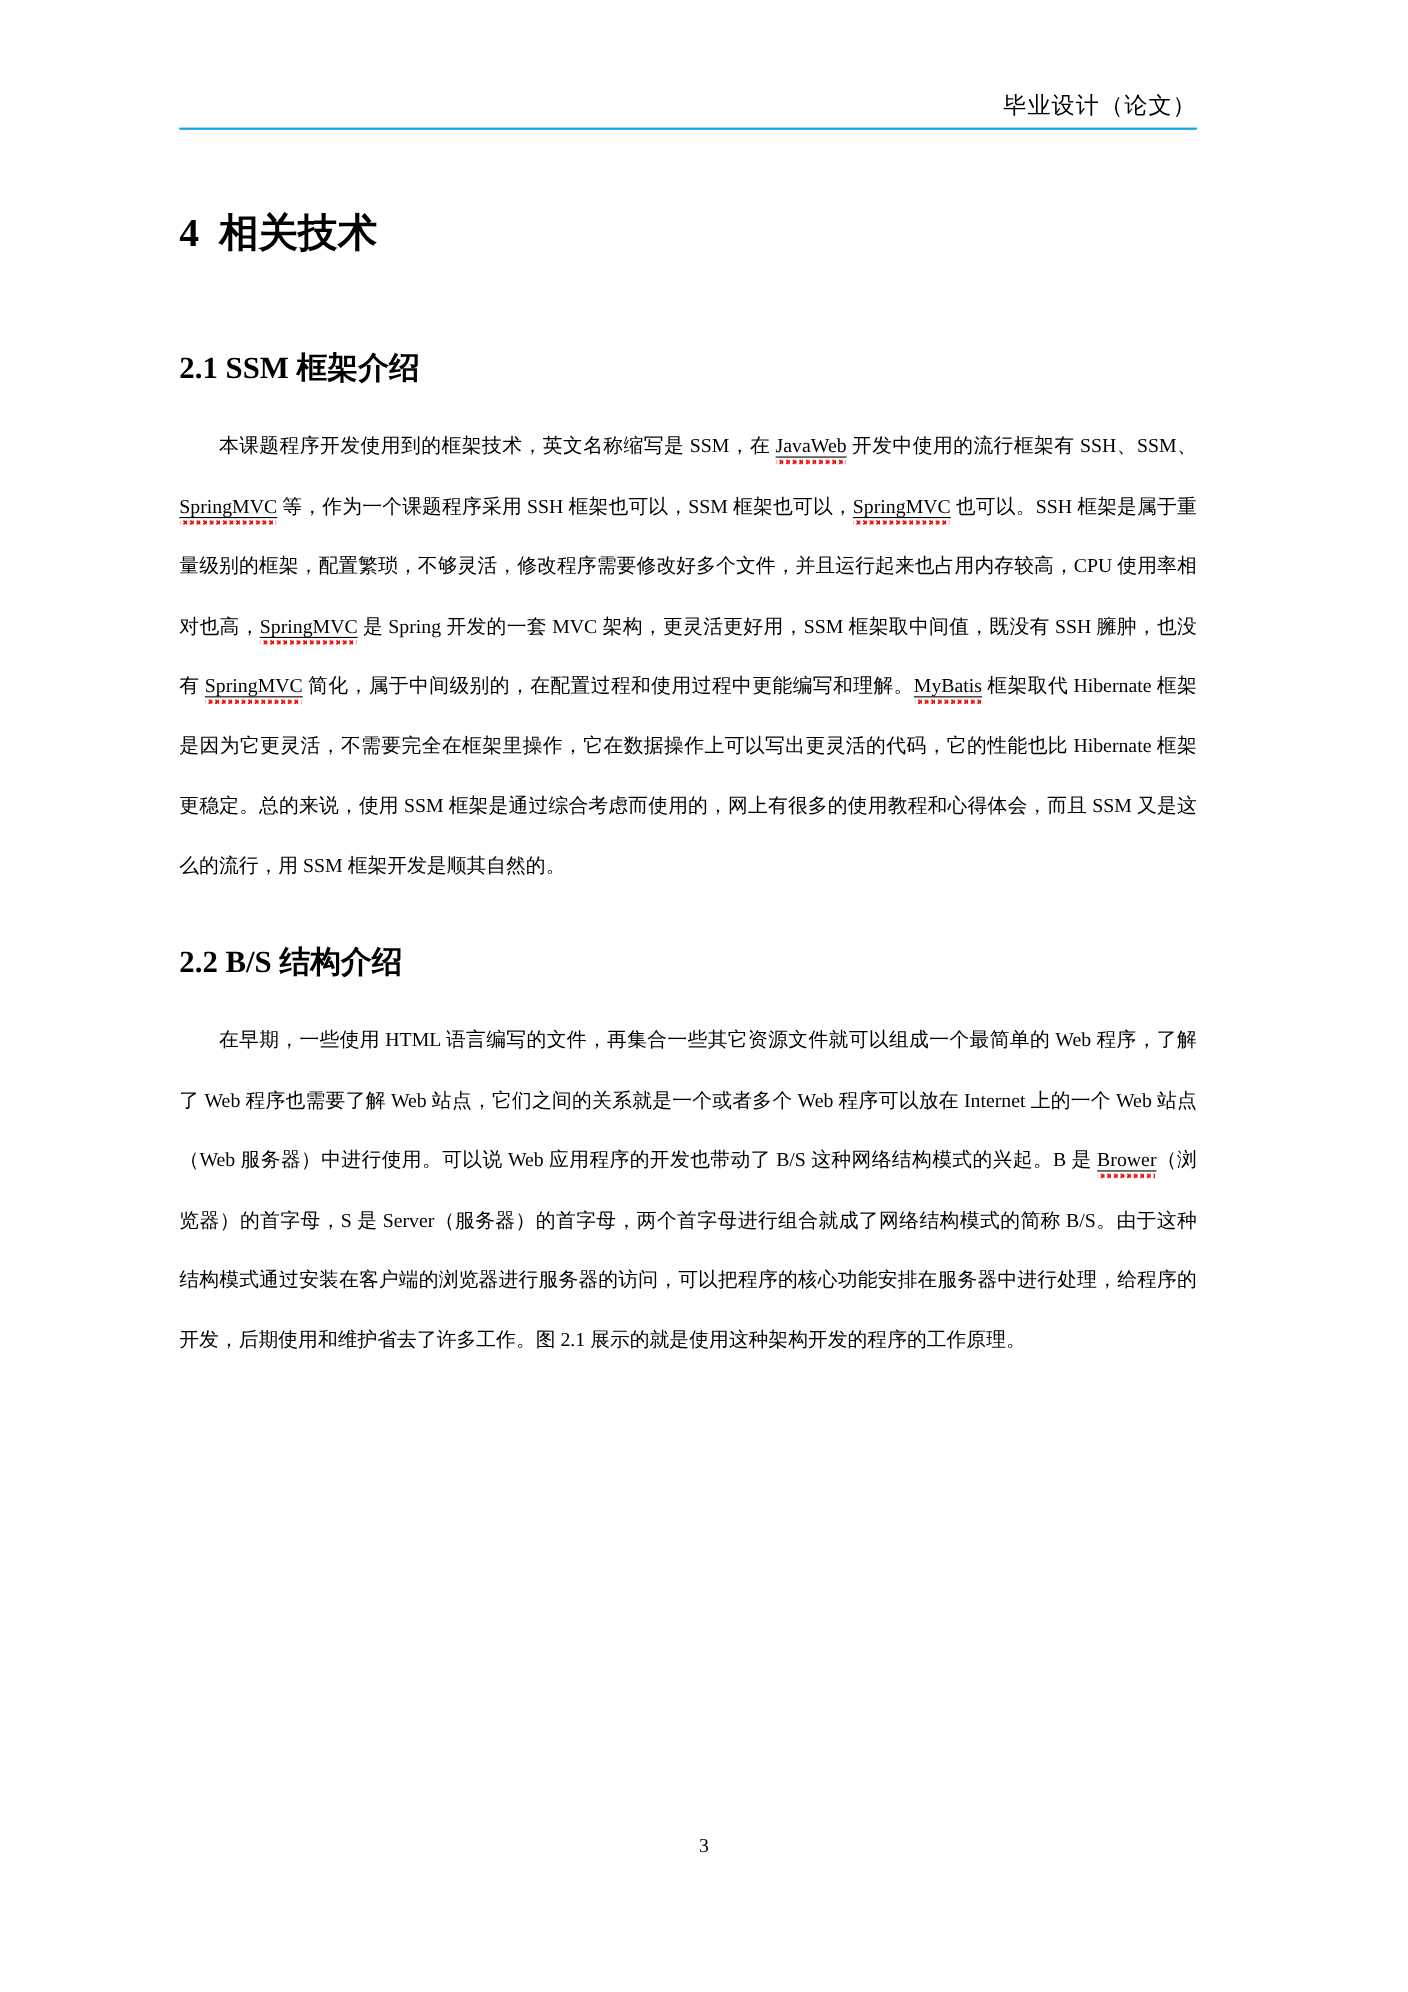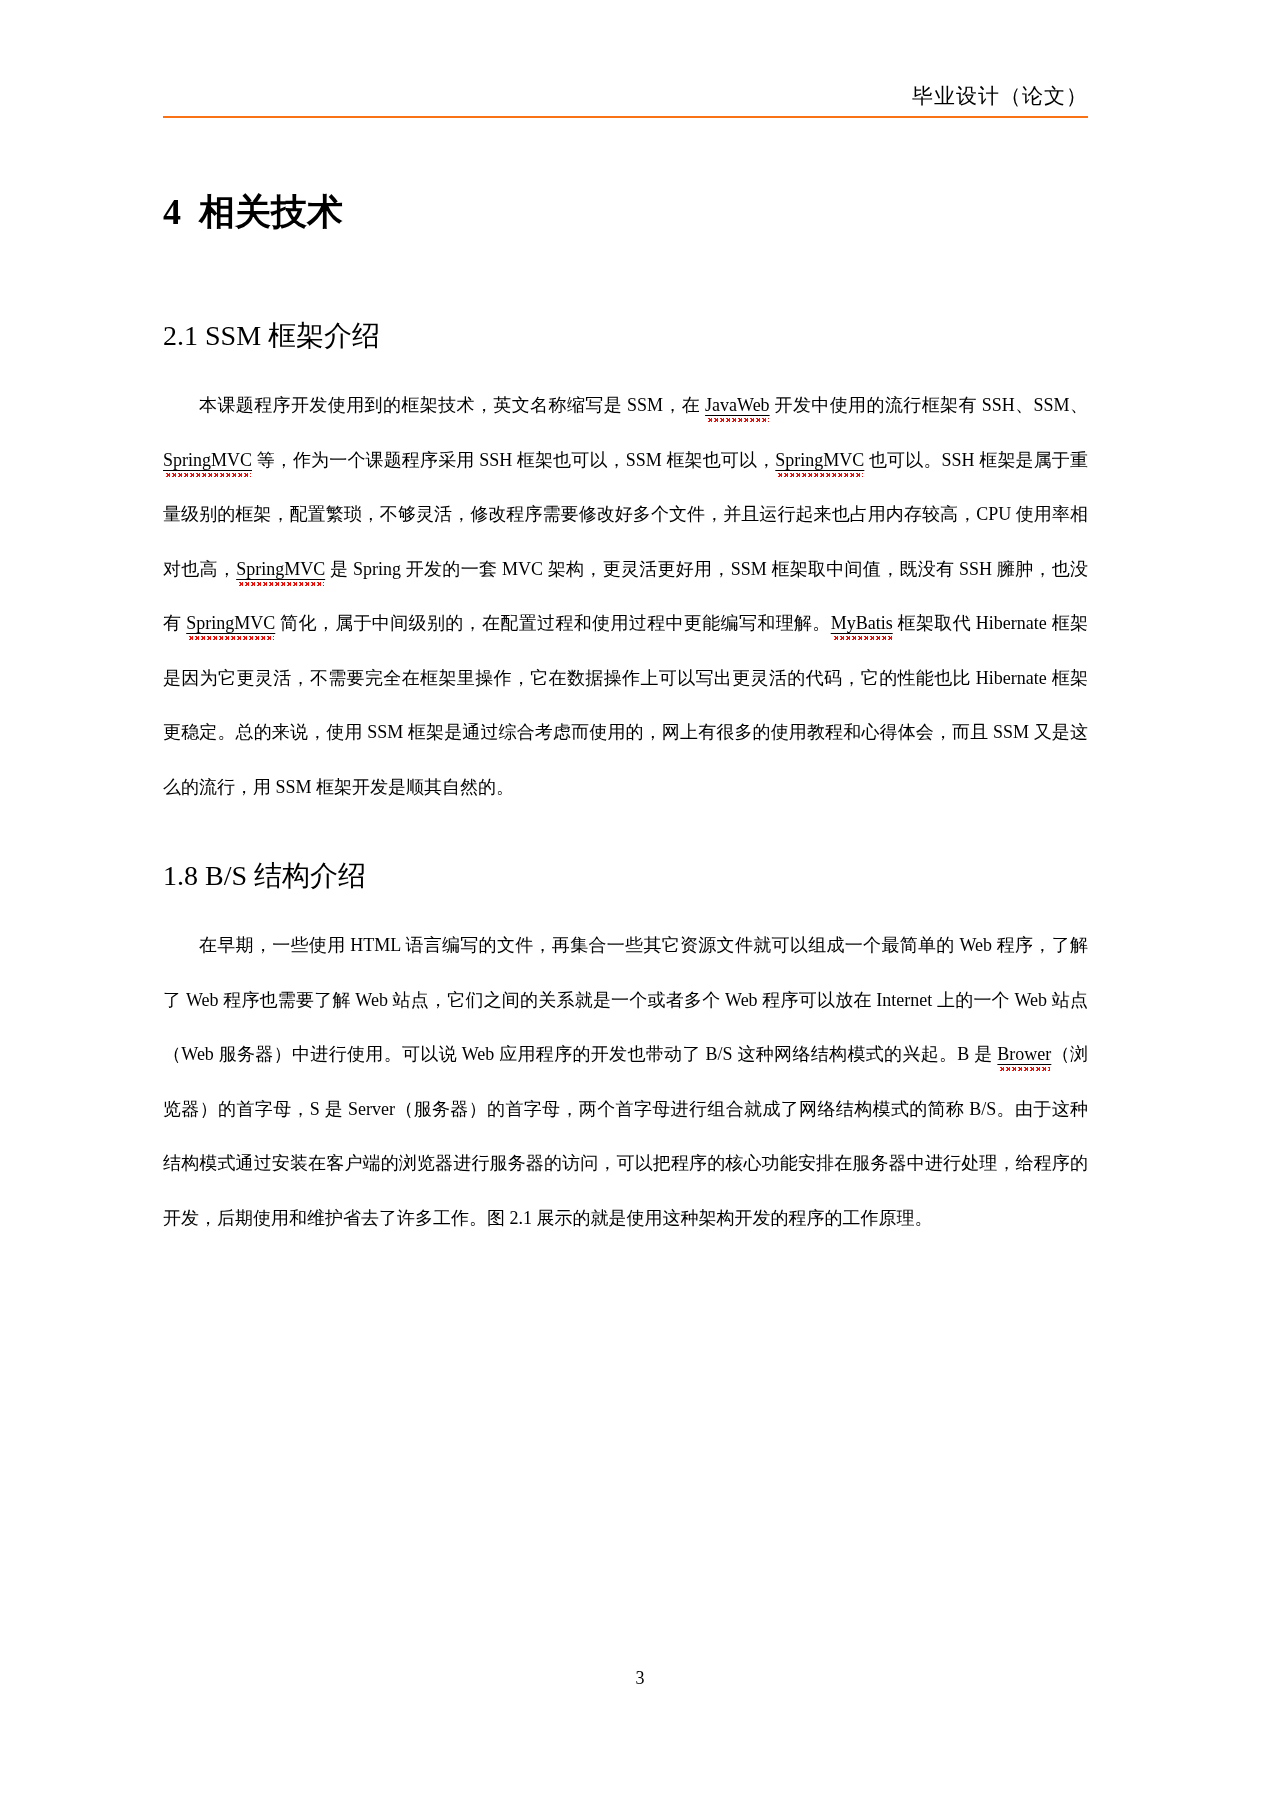--- a/index.html
+++ b/index.html
@@ -13,38 +13,38 @@
     color: #000;
     font-family: "Liberation Serif", "DejaVu Serif", serif;
   }
   .content {
     margin-left: 163px;
     margin-right: 192px; 
   }
   .header {
     padding-top: 84px;
     padding-bottom: 8px;
-    border-bottom: 2px solid #f97316;
+    border-bottom: 2px solid #0ea5e9;
     text-align: right;
     font-size: 21px;
     line-height: 24px;
     letter-spacing: 1px;
   }
   .chapter-title {
     margin: 72px 0 0 0;
     font-size: 36px;
     font-weight: bold;
     line-height: 44px;
     white-space: pre-wrap;
     font-family: "Liberation Serif", "DejaVu Sans", sans-serif;
   }
   .section-heading {
     margin: 84px 0 0 0;
     font-size: 28px;
-    font-weight: normal;
+    font-weight: bold;
     line-height: 36px;
     font-family: "Liberation Serif", "DejaVu Sans", sans-serif;
   }
   .section-heading.second {
     margin-top: 44px;
   }
   .body-para {
     margin: 24px 0 0 0;
     font-size: 18px;
     line-height: 54.5px;
@@ -93,20 +93,20 @@
     <div class="header">
       <span>毕业设计（论文）</span>
     </div>
 
     <h1 class="chapter-title">4  相关技术</h1>
 
     <h2 class="section-heading">2.1 SSM 框架介绍</h2>
 
     <p class="body-para"><span>本课题程序开发使用到的框架技术，英文名称缩写是 SSM，在 </span><span class="flag">JavaWeb</span><span> 开发中使用的流行框架有 SSH、SSM、</span><span class="flag">SpringMVC</span><span> 等，作为一个课题程序采用 SSH 框架也可以，SSM 框架也可以，</span><span class="flag">SpringMVC</span><span> 也可以。SSH 框架是属于重量级别的框架，配置繁琐，不够灵活，修改程序需要修改好多个文件，并且运行起来也占用内存较高，CPU 使用率相对也高，</span><span class="flag">SpringMVC</span><span> 是 Spring 开发的一套 MVC 架构，更灵活更好用，SSM 框架取中间值，既没有 SSH 臃肿，也没有 </span><span class="flag">SpringMVC</span><span> 简化，属于中间级别的，在配置过程和使用过程中更能编写和理解。</span><span class="flag">MyBatis</span><span> 框架取代 Hibernate 框架是因为它更灵活，不需要完全在框架里操作，它在数据操作上可以写出更灵活的代码，它的性能也比 Hibernate 框架更稳定。总的来说，使用 SSM 框架是通过综合考虑而使用的，网上有很多的使用教程和心得体会，而且 SSM 又是这么的流行，用 SSM 框架开发是顺其自然的。</span></p>
 
-    <h2 class="section-heading second">1.8 B/S 结构介绍</h2>
+    <h2 class="section-heading second">2.2 B/S 结构介绍</h2>
 
     <p class="body-para"><span>在早期，一些使用 HTML 语言编写的文件，再集合一些其它资源文件就可以组成一个最简单的 Web 程序，了解了 Web 程序也需要了解 Web 站点，它们之间的关系就是一个或者多个 Web 程序可以放在 Internet 上的一个 Web 站点（Web 服务器）中进行使用。可以说 Web 应用程序的开发也带动了 B/S 这种网络结构模式的兴起。B 是 </span><span class="flag">Brower</span><span>（浏览器）的首字母，S 是 Server（服务器）的首字母，两个首字母进行组合就成了网络结构模式的简称 B/S。由于这种结构模式通过安装在客户端的浏览器进行服务器的访问，可以把程序的核心功能安排在服务器中进行处理，给程序的开发，后期使用和维护省去了许多工作。图 2.1 展示的就是使用这种架构开发的程序的工作原理。</span></p>
 
   </div>
 
   <div class="page-number">3</div>
 </div>
 
 </body></html>

